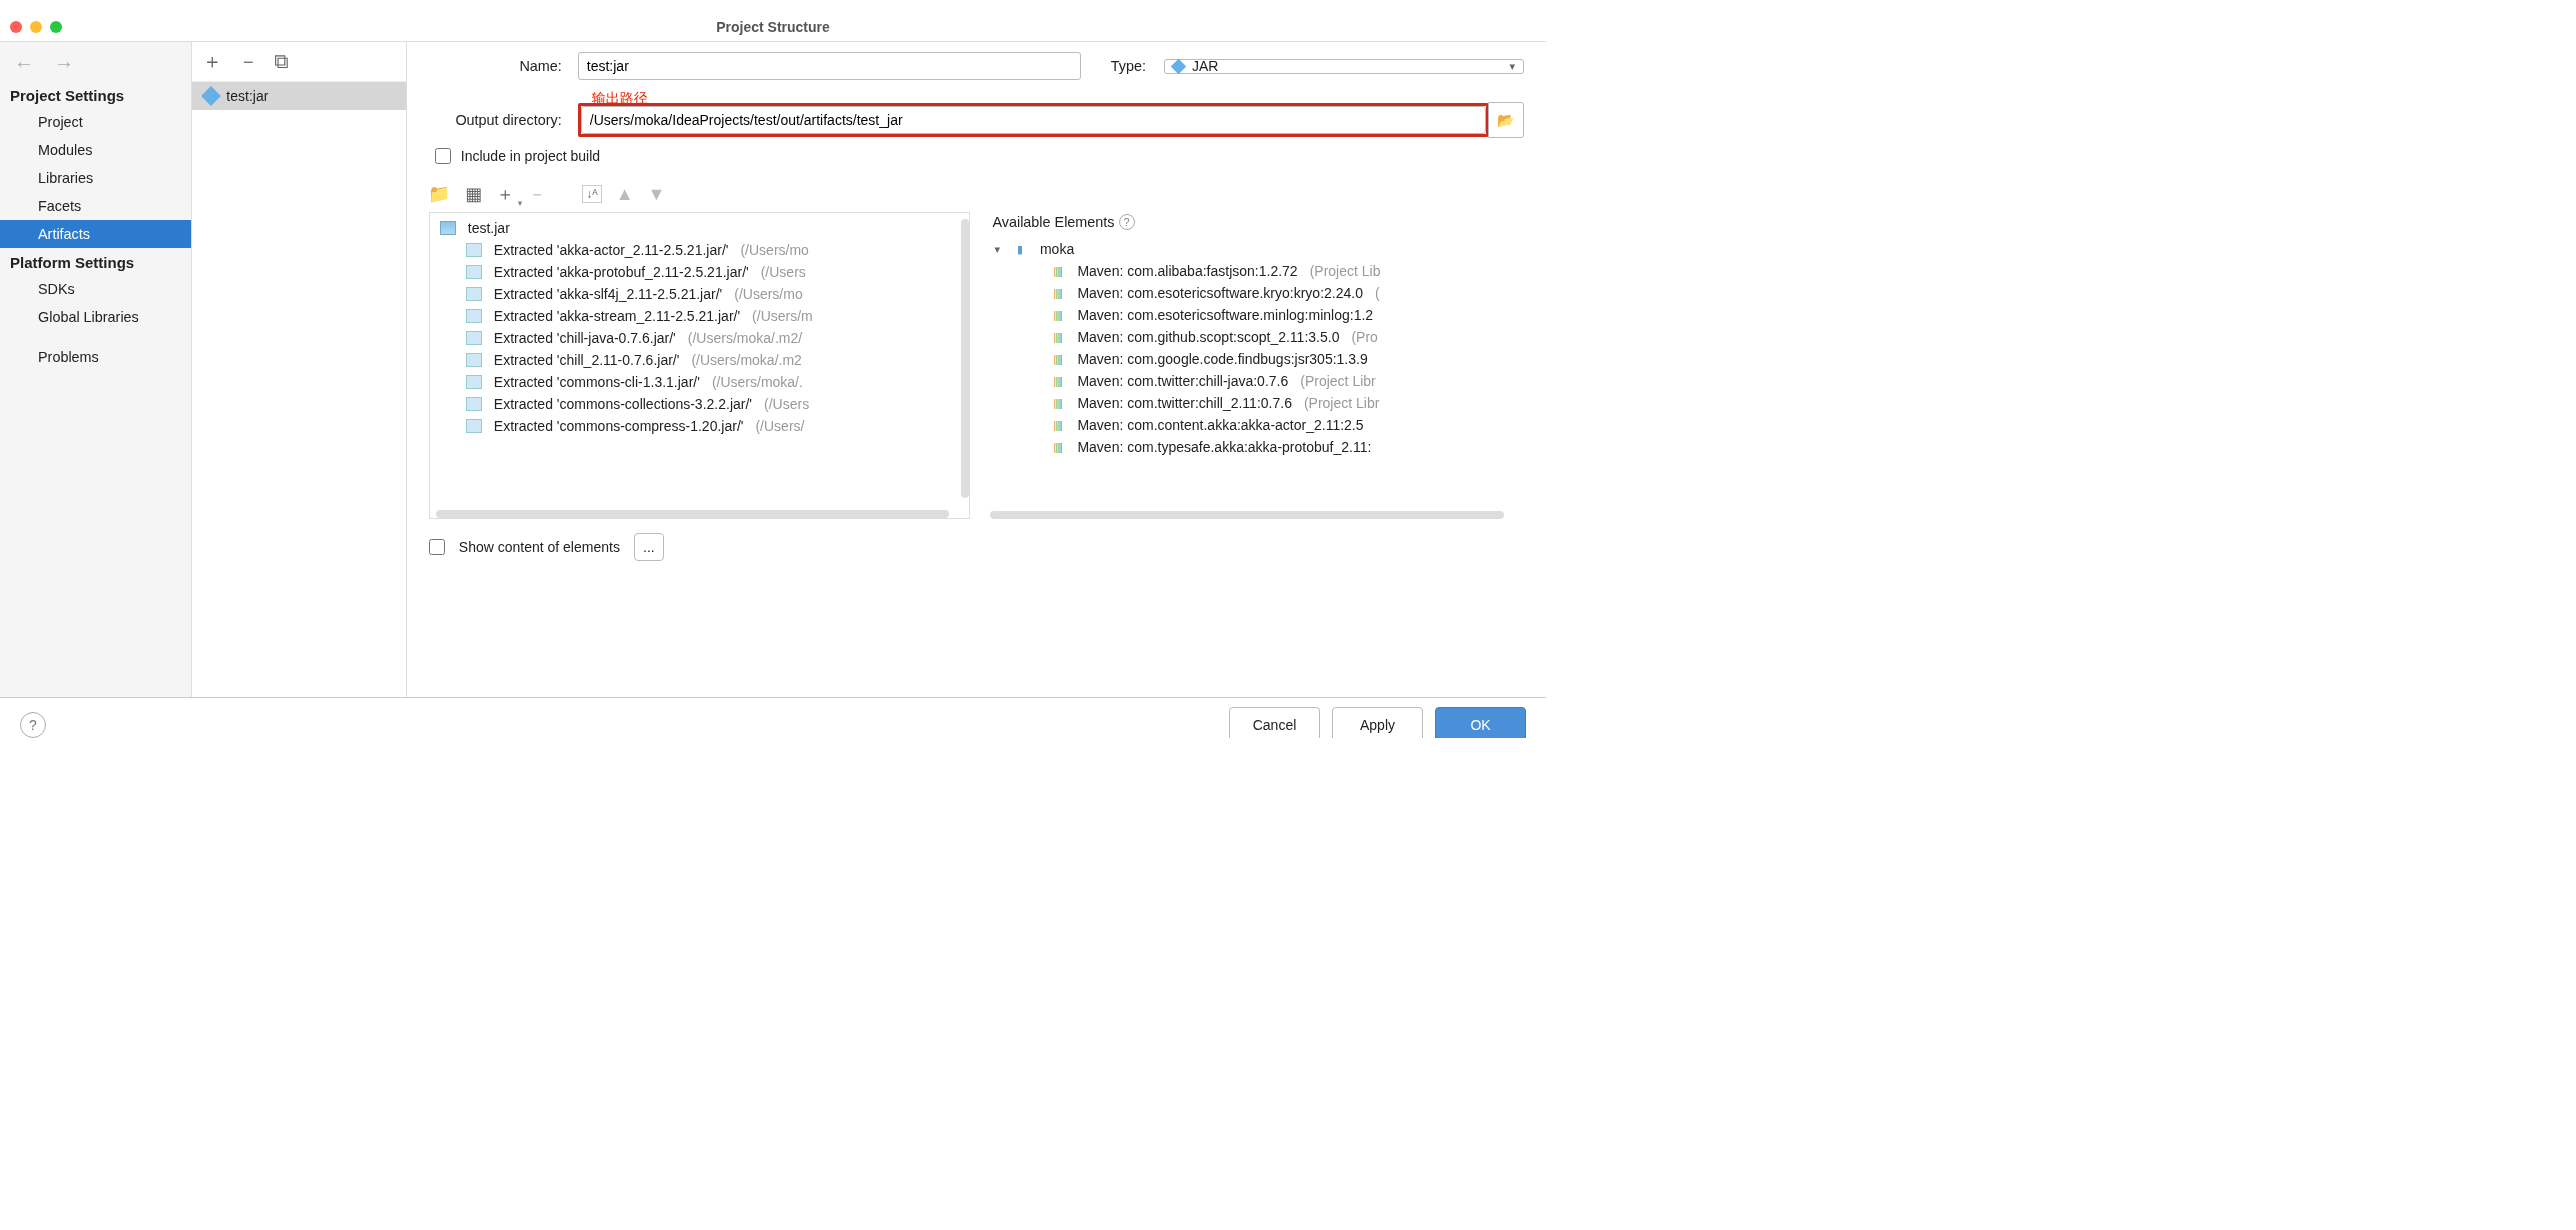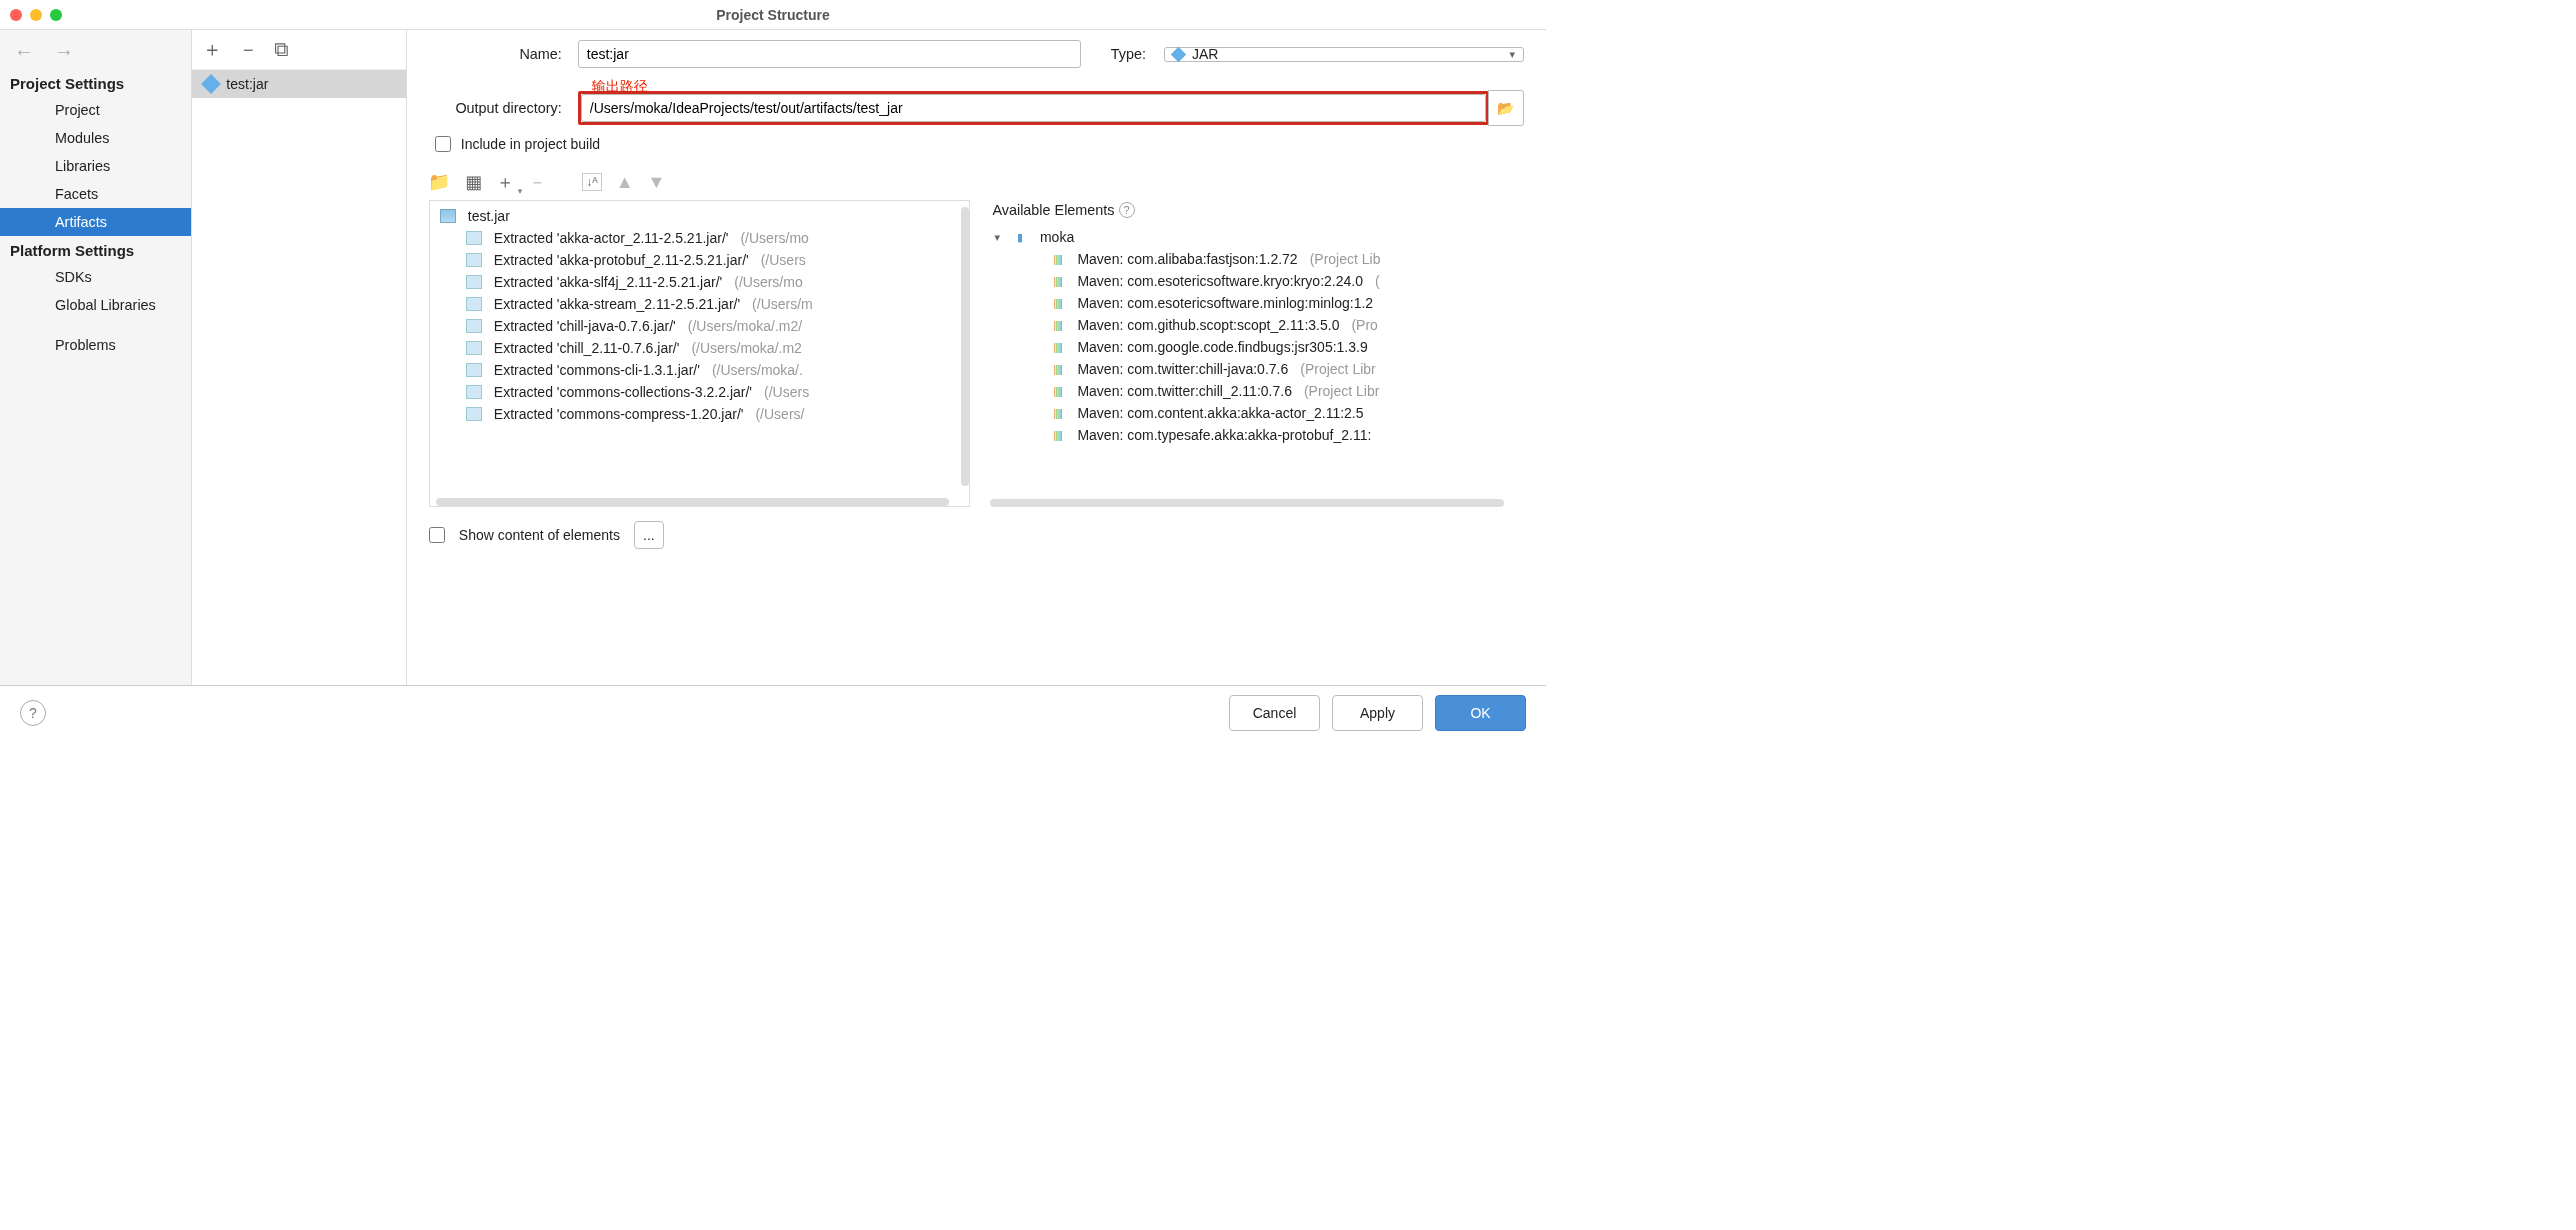--- a/index.html
+++ b/index.html
@@ -1,27 +1,27 @@
 <!DOCTYPE html>
 <html><head>
 <meta charset="utf-8">
 <style>
   * { box-sizing: border-box; margin: 0; padding: 0; font-family: "Helvetica Neue", Arial, sans-serif; }
   body { background: #fff; width: 1546px; height: 738px; overflow: hidden; font-size: 14px; color: #222; }
-  .titlebar { height: 30px; display: flex; align-items: center; position: relative; border-bottom: 1px solid #ddd;}
+  .titlebar { height: 30px; display: flex; align-items: center; position: relative; border-bottom: 1px solid #ddd; margin-top: 12px;}
   .traffic { display: flex; gap: 8px; margin-left: 10px; }
   .traffic span { width: 12px; height: 12px; border-radius: 50%; }
   .t-red { background: #ff5f56; } .t-yel { background: #ffbd2e; } .t-grn { background: #27c93f; }
   .titlebar .title { position: absolute; left: 50%; transform: translateX(-50%); font-weight: 600; color:#555; }
   .main { display: flex; height: 655px; }
   .sidebar { width: 235px; background: #f5f5f5; border-right: 1px solid #ddd; }
   .nav-arrows { display: flex; gap: 20px; padding: 8px 14px; color: #aaa; font-size: 20px; }
   .nav-arrows span { cursor: pointer; }
   .sidebar h4 { font-size: 15px; font-weight: 700; padding: 6px 26px 4px 10px; }
-  .side-item { padding: 6px 0 6px 55px; font-size: 14.4px; cursor: pointer; }
+  .side-item { padding: 6px 0 6px 38px; font-size: 14.4px; cursor: pointer; }
   .side-item.active { background: #2c7bcf; color: #fff; }
   .listpane { width: 262px; border-right: 1px solid #ddd; }
   .lp-toolbar { display: flex; gap: 16px; padding: 6px 10px; border-bottom: 1px solid #eee; color:#666; font-size:20px; align-items:center;}
   .lp-item { padding: 6px 12px; display: flex; align-items: center; gap: 8px; background: #d6d6d6; }
   .diamond { width: 14px; height: 14px; transform: rotate(45deg); background: #65b0e8; display:inline-block; }
   .details { flex: 1; padding: 10px 22px 0 22px; position: relative; }
   .row { display: flex; align-items: center; margin-bottom: 10px; }
   .row label { width: 149px; text-align: right; padding-right: 16px; font-size: 14.4px; }
   .row input[type=text] { height: 28px; border: 1px solid #bbb; border-radius: 3px; padding: 0 8px; font-size: 14px; }
   .name-input { width: 503px; }

